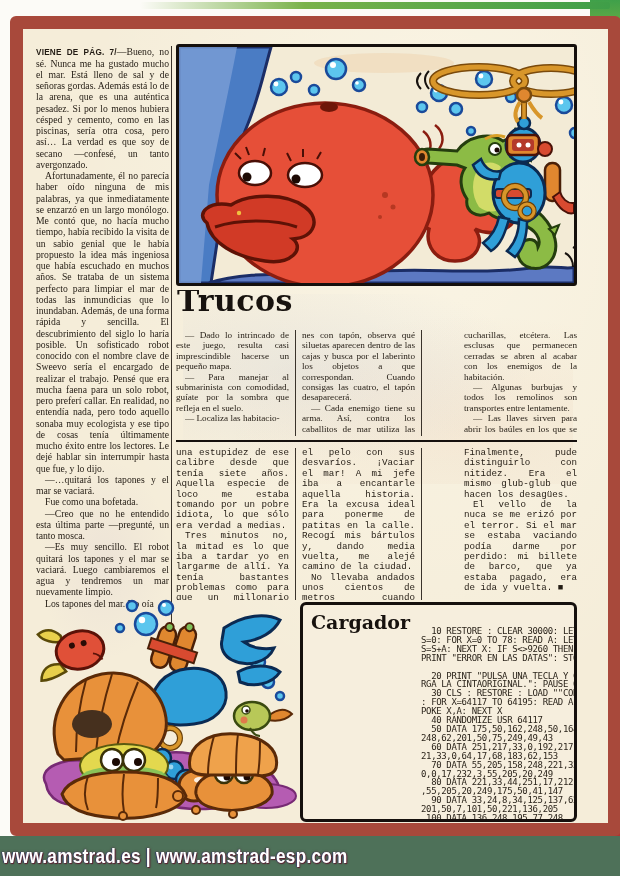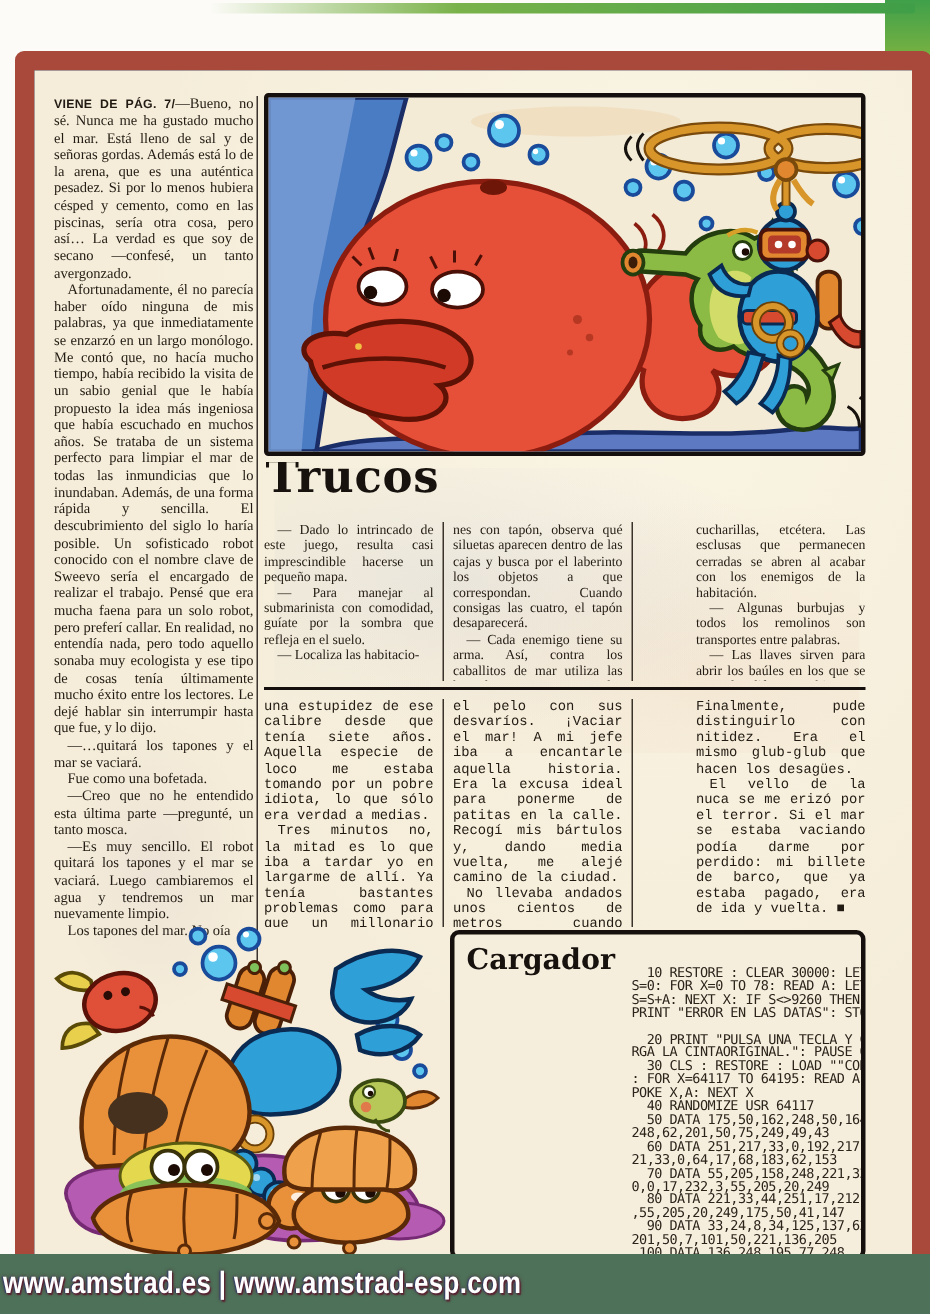--- a/index.html
+++ b/index.html
@@ -7,22 +7,22 @@
   .scan { position:relative; width:620px; height:876px; background:#fcfbf7; overflow:hidden; }
 
   
   .edge-top { position:absolute; left:140px; top:2px; right:10px; height:7px;
     background:linear-gradient(90deg, rgba(160,190,110,0), #7ab24a 35%, #3f9e48); border-radius:2px; z-index:1; }
   .edge-right { position:absolute; top:0; left:590px; width:30px; height:876px;
     background:linear-gradient(180deg,#3fa04a 0%, #8fb83e 6%, #dda62e 14%, #d4662c 32%, #c64534 58%, #ae3230 100%); z-index:0; }
   .band-bottom { position:absolute; left:0; top:836px; width:620px; height:40px; background:#4e7159; z-index:6; }
 
   
-  .frame { position:absolute; left:10px; top:34px; width:611px; height:820px;
-    border:13px solid #a8493b; border-radius:6px; background:#0c4a6e; box-sizing:border-box; z-index:2; }
+  .frame { position:absolute; left:10px; top:16px; width:611px; height:820px;
+    border:13px solid #a8493b; border-radius:6px; background:#fdba74; box-sizing:border-box; z-index:2; }
   .paper { position:absolute; inset:0; overflow:hidden; background:
     radial-gradient(ellipse at 70% 20%, rgba(255,252,240,.5), rgba(255,252,240,0) 60%), #f5edd9; }
 
   .ghost { position:absolute; pointer-events:none; }
   .ghost1 { left:160px; top:265px; width:390px; height:190px;
     background:radial-gradient(ellipse at 30% 40%, rgba(120,140,200,.10), transparent 60%),
                radial-gradient(ellipse at 75% 70%, rgba(200,120,80,.08), transparent 60%); }
   .ghost2 { left:8px; top:420px; width:145px; height:220px;
     background:radial-gradient(ellipse, rgba(150,120,190,.08), transparent 65%); }
 
@@ -215,21 +215,21 @@
             <p class="par ind">— Localiza las habitacio-</p>
           </div>
           <div class="vline"></div>
           <div class="tcol">
             <p class="par">nes con tapón, observa qué siluetas aparecen dentro de las cajas y busca por el laberinto los objetos a que correspondan. Cuando consigas las cuatro, el tapón desaparecerá.</p>
             <p class="par ind">— Cada enemigo tiene su arma. Así, contra los caballitos de mar utiliza las herraduras; contra las medusas, las</p>
           </div>
           <div class="vline"></div>
           <div class="tcol">
             <p class="par">cucharillas, etcétera. Las esclusas que permanecen cerradas se abren al acabar con los enemigos de la habitación.</p>
-            <p class="par ind">— Algunas burbujas y todos los remolinos son transportes entre palabras.</p>
+            <p class="par ind">— Algunas burbujas y todos los remolinos son transportes entre lentamente.</p>
             <p class="par ind">— Las llaves sirven para abrir los baúles en los que se esconden diferentes objetos.</p>
           </div>
         </div>
       </section>
 
       <section class="story">
         <div class="scol">
           <p class="par">una estupidez de ese calibre desde que tenía siete años. Aquella especie de loco me estaba tomando por un pobre idiota, lo que sólo era verdad a medias.</p>
           <p class="par ind">Tres minutos no, la mitad es lo que iba a tardar yo en largarme de allí. Ya tenía bastantes problemas como para que un millonario loco me tomara</p>
           <p class="par ind">—Si mis cálculos son correctos, esto ocurrirá exactamente dentro de tres minutos.</p>

